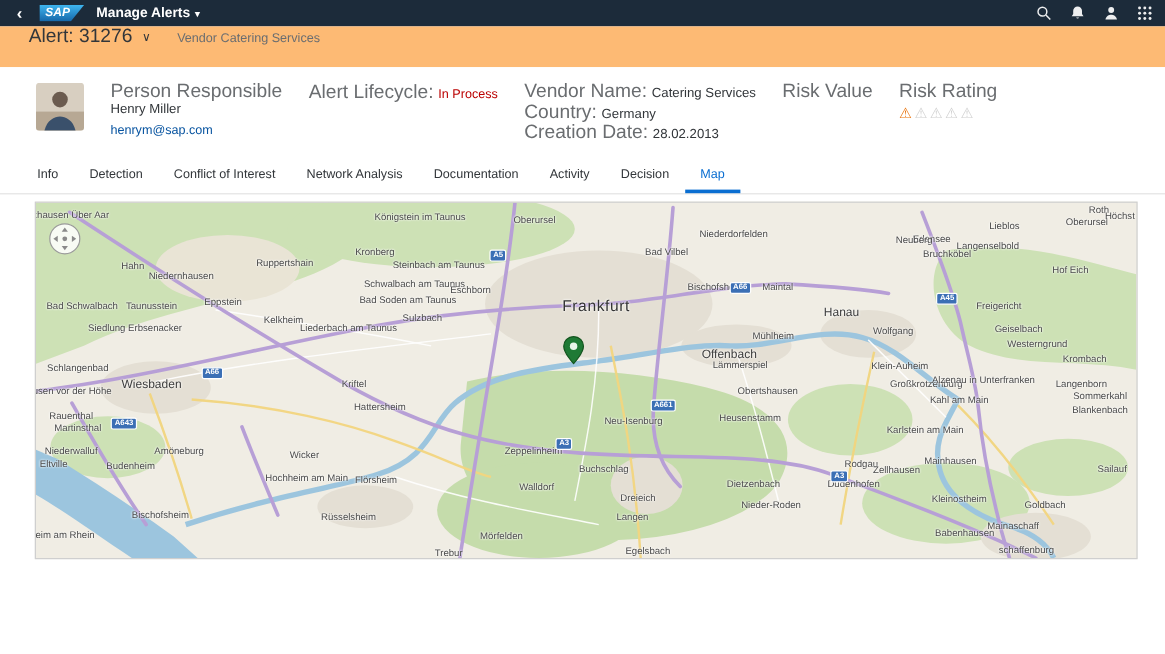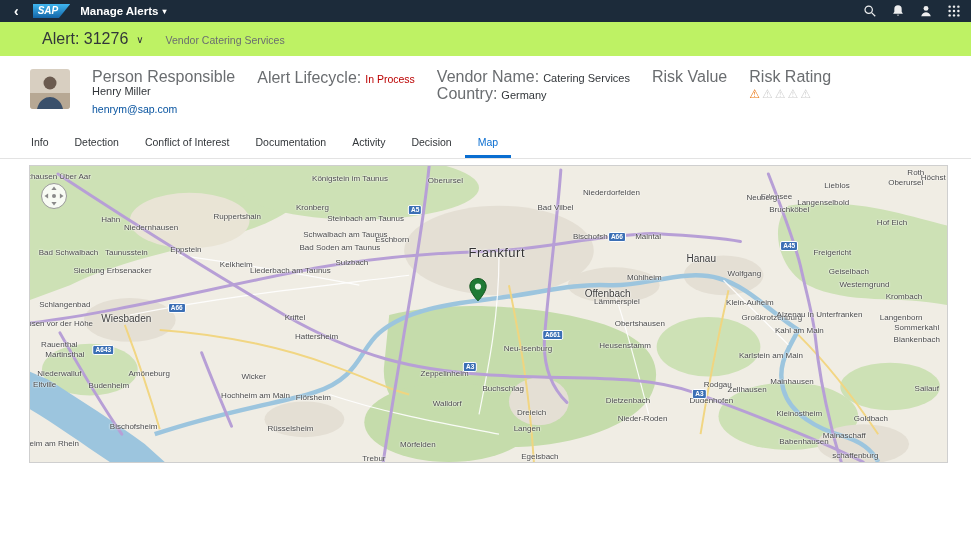--- a/index.html
+++ b/index.html
@@ -25,22 +25,22 @@
     clip-path: polygon(0 0, 100% 0, 70% 100%, 0 100%);
   }
   .shell-title { font-size: 11.5px; font-weight: bold; display: flex; align-items: center; gap: 4px; cursor: pointer; }
   .shell-title .caret { font-size: 8px; }
   .shell-right { display: flex; align-items: center; gap: 14px; }
   .shell-icon { width: 14px; height: 14px; display: inline-flex; cursor: pointer; opacity: .92; }
   .shell-icon svg { width: 100%; height: 100%; }
 
   
   .page-header {
-    height: 34px; display: flex; align-items: center; justify-content: space-between;
-    padding: 0 16px 0 42px; background: #bef264;
+    height: 34px; display: flex; justify-content: space-between;
+    padding: 0 16px 0 24px; background: #fdba74;
   }
   .ph-left { display: flex; align-items: baseline; gap: 8px; }
   .alert-title { font-size: 16px; color: #32363a; font-weight: 400; }
   .alert-caret { font-size: 10px; color: #32363a; cursor: pointer; position: relative; top: -1px; }
   .alert-sub { font-size: 10.5px; color: #6a6d70; margin-left 14px; margin-left: 14px; }
   .ph-actions { display: flex; align-items: center; gap: 5px; }
   .hbtn {
     font-family: "Liberation Sans", sans-serif;
     font-size: 10.5px; height: 20px; padding: 0 8px;
     background: #fff; border: 1px solid var(--link, #0854a0); color: var(--link, #0854a0);
@@ -173,34 +173,36 @@
     <div class="lbl">Person Responsible</div>
     <div class="val">Henry Miller</div>
     <a class="link">henrym@sap.com</a>
   </div>
   <div class="col lifecycle-col">
     <span class="lbl">Alert Lifecycle:</span><span class="status">In Process</span>
   </div>
   <div class="col details-col" id="details">
       <div class="drow"><span class="lbl">Vendor Name:</span><span class="val">Catering Services</span></div>
       <div class="drow"><span class="lbl">Country:</span><span class="val">Germany</span></div>
+      <div class="drow"><span class="lbl">Creation Date:</span><span class="val">28.02.2013</span></div>
     </div>
   <div class="col risk-col">
     <div class="lbl">Risk Value</div>
   </div>
   <div class="col rating-col">
     <div class="lbl">Risk Rating</div>
     <div class="triangles" id="rating"><span class="tri-on">⚠</span><span class="tri-off">⚠</span><span class="tri-off">⚠</span><span class="tri-off">⚠</span><span class="tri-off">⚠</span></div>
   </div>
 </div>
 
 <div class="tabbar" id="tabs">
     <div class="tab">Info</div>
     <div class="tab">Detection</div>
     <div class="tab">Conflict of Interest</div>
+    <div class="tab">Network Analysis</div>
     <div class="tab">Documentation</div>
     <div class="tab">Activity</div>
     <div class="tab">Decision</div>
     <div class="tab selected">Map</div>
   </div>
 
 <div class="map">
   <svg class="map-bg" viewBox="0 0 919 298" preserveAspectRatio="none">
 
     <rect width="919" height="298" fill="#f0ede4"></rect>

